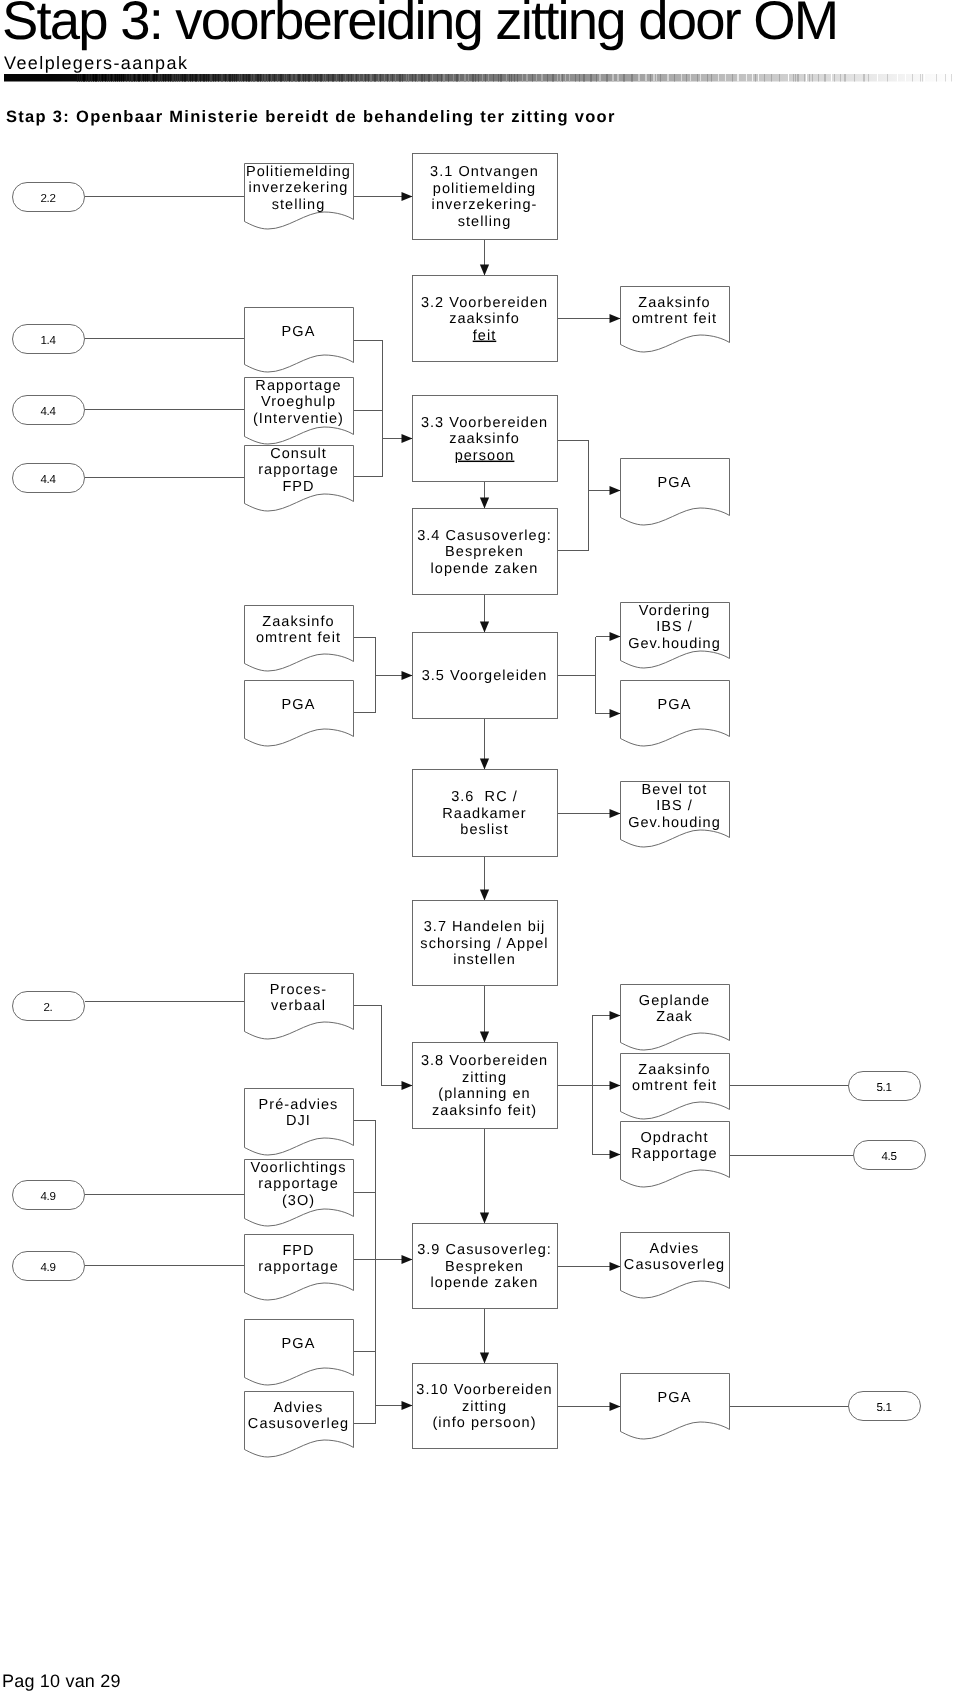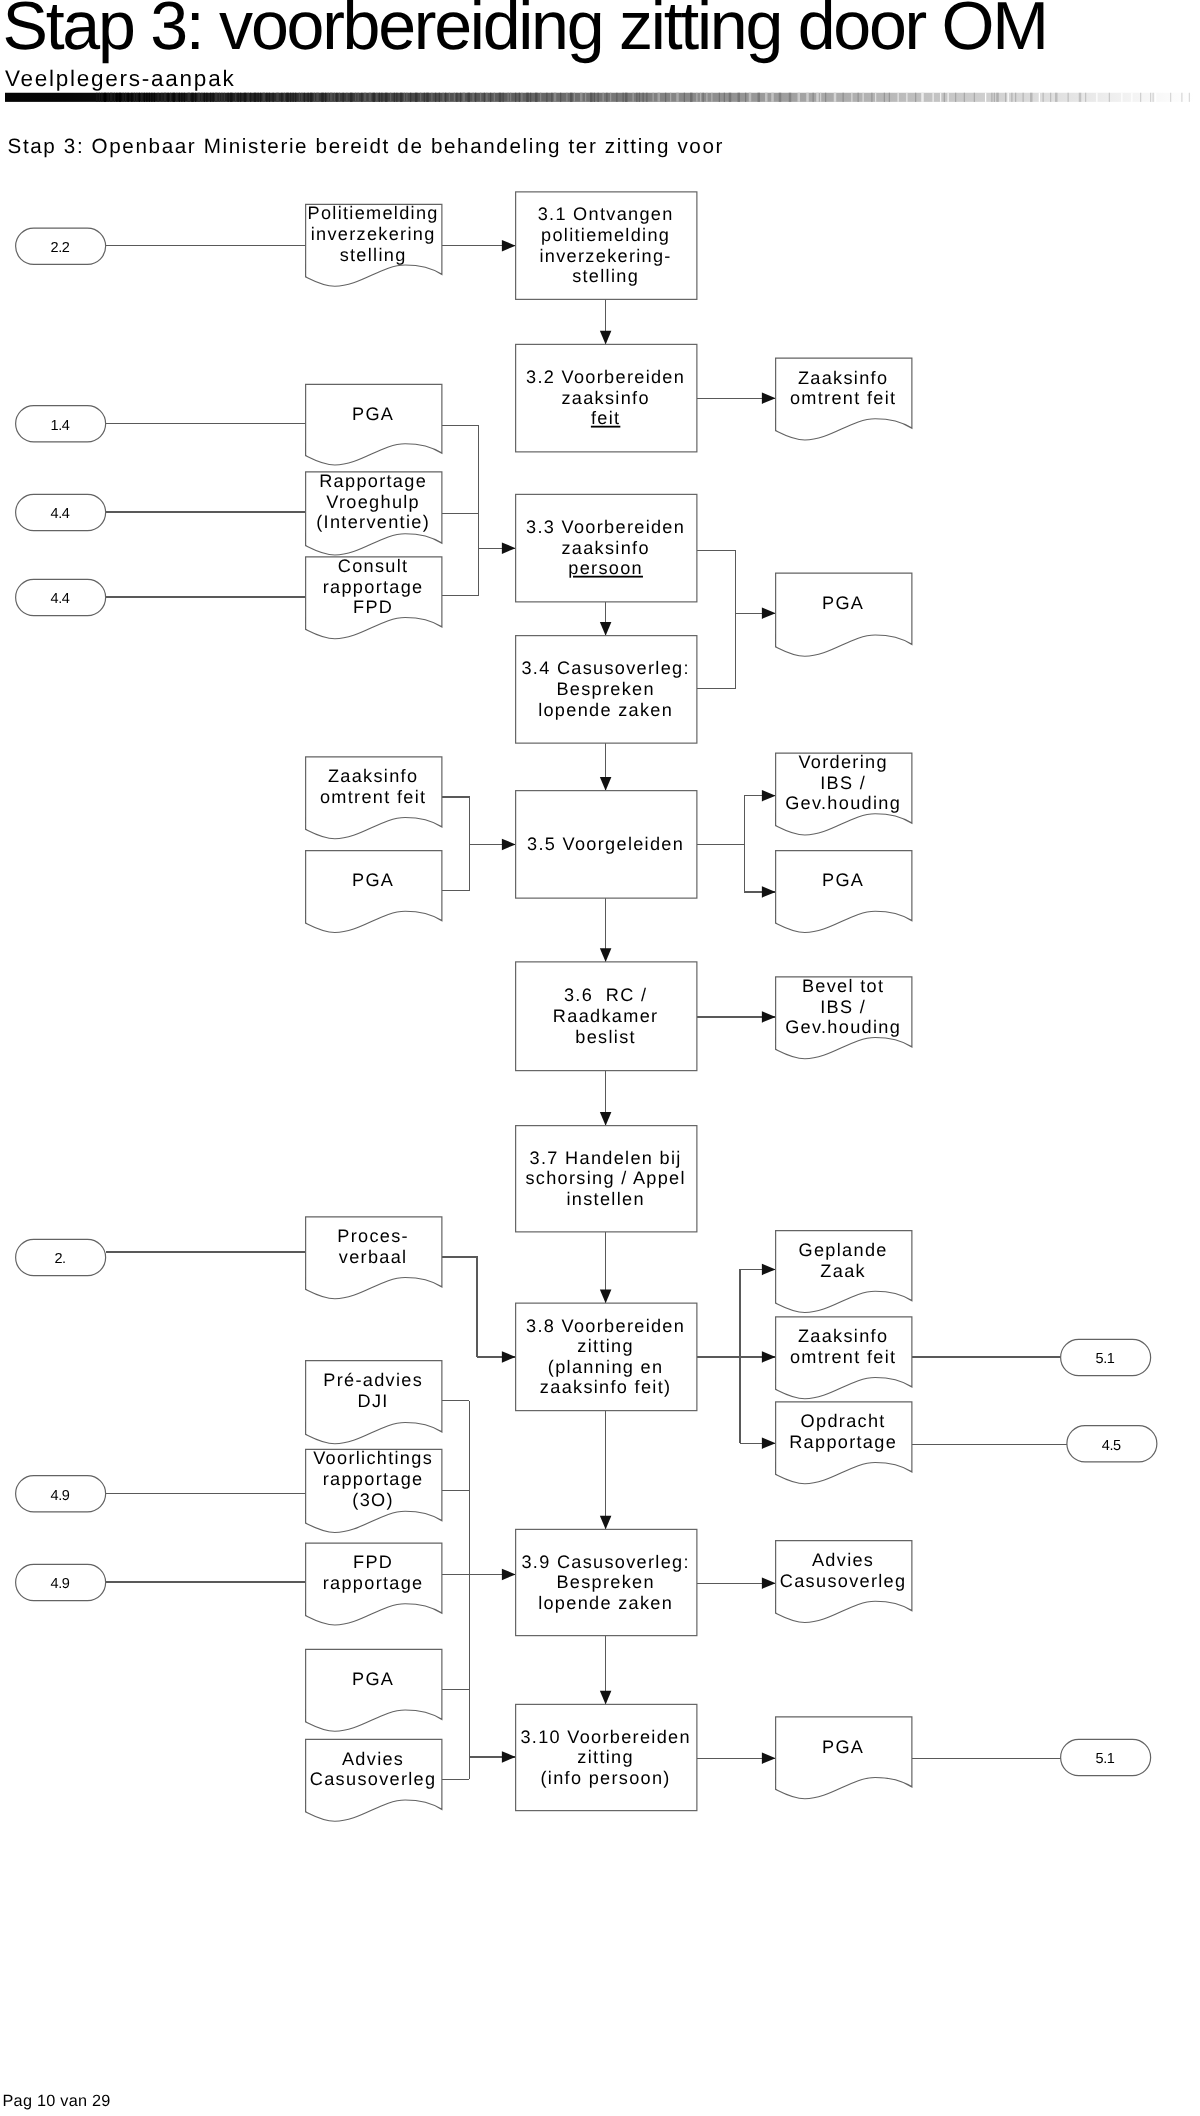--- a/index.html
+++ b/index.html
@@ -7,23 +7,23 @@
   body{width:960px;height:1693px;position:relative;
        font-family:"Liberation Sans",sans-serif;color:#000;
        -webkit-font-smoothing:antialiased;-moz-osx-font-smoothing:grayscale;
        text-rendering:geometricPrecision;transform:translateZ(0);}
   #page{position:absolute;left:0;top:0;width:960px;height:1693px;overflow:hidden;background:#fff;text-align:right;}
   #title{position:absolute;left:2px;top:-10px;font-size:54.5px;line-height:62px;font-weight:400;
          letter-spacing:-1.82px;white-space:nowrap;}
   #subtitle{position:absolute;left:4px;top:53px;font-size:18px;line-height:21px;font-weight:400;
             letter-spacing:1.4px;white-space:nowrap;}
   #bar{position:absolute;left:4px;top:74px;width:951px;height:7.5px;}
-  #sectitle{position:absolute;left:6px;top:108px;font-size:16.5px;line-height:19px;font-weight:400;
+  #sectitle{position:absolute;left:6px;top:108px;font-size:16.5px;line-height:19px;font-weight:700;
             letter-spacing:1.3px;white-space:nowrap;}
-  #footer{position:absolute;left:2px;top:1671px;font-size:13px;line-height:20px;letter-spacing:0.2px;white-space:nowrap;}
+  #footer{position:absolute;left:2px;top:1671px;font-size:18px;line-height:20px;letter-spacing:0.2px;white-space:nowrap;}
   svg#flow{position:absolute;left:0;top:0;width:960px;height:1693px;display:block;}
   svg#flow .shape{fill:#ffffff;stroke:#636363;stroke-width:0.95;}
   svg#flow .edge{fill:none;stroke:#595959;stroke-width:1;shape-rendering:crispEdges;}
   svg#flow .head{fill:#111;stroke:none;}
   svg#flow text{font-family:"Liberation Sans",sans-serif;fill:#000;}
   svg#flow text.t-proc{font-size:14.5px;letter-spacing:1.05px;}
   svg#flow text.t-doc{font-size:14.5px;letter-spacing:1.05px;}
   svg#flow text.t-cap{font-size:11.6px;letter-spacing:-0.35px;}
 </style>
 </head>

